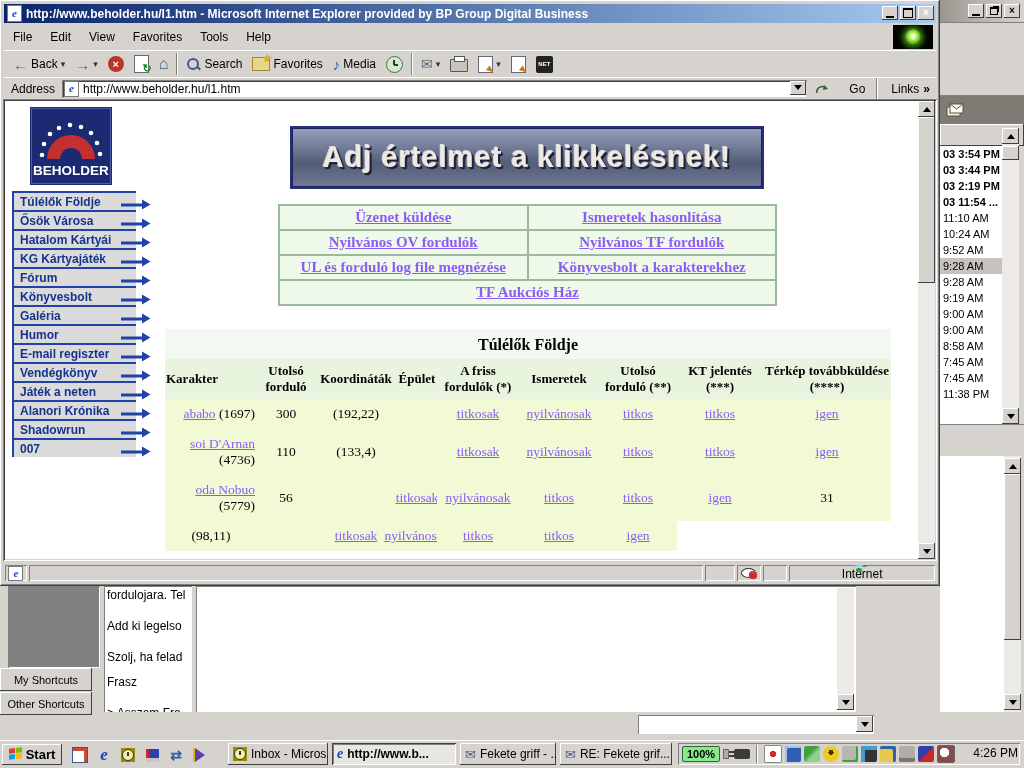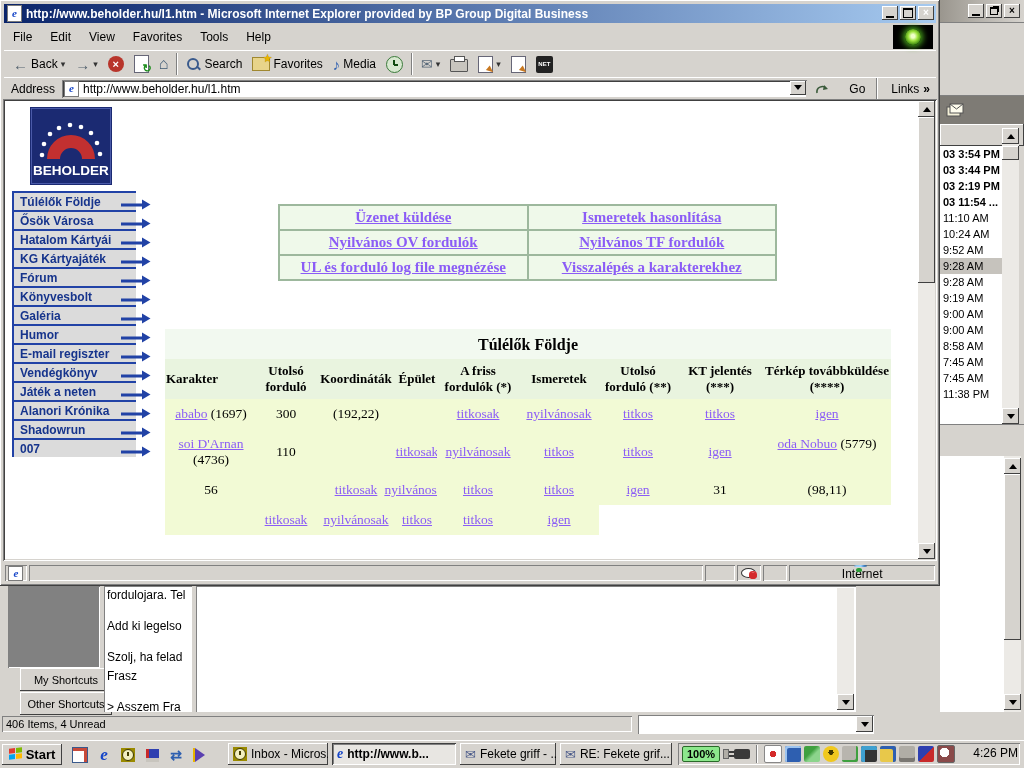--- a/index.html
+++ b/index.html
@@ -27,21 +27,21 @@
   .ts-bold{font-weight:bold;}
   .ts-sel{background:#C6C3BD;}
   .vscroll{background:#ECEAE6;}
   .sbtn{position:absolute;left:0;width:17px;height:16px;background:#D6D3CE;display:flex;align-items:center;justify-content:center;}
   .tri-up{width:0;height:0;border-left:4px solid transparent;border-right:4px solid transparent;border-bottom:5px solid #000;}
   .tri-down{width:0;height:0;border-left:4px solid transparent;border-right:4px solid transparent;border-top:5px solid #000;}
   .thumb{position:absolute;left:0;width:17px;background:#D6D3CE;}
   
   .ol-bottom{left:0;top:586px;width:940px;height:154px;background:#D6D3CE;}
   .ol-bar{position:absolute;left:8px;top:0;width:92px;height:82px;background:#818181;}
-  .ol-shortcut{position:absolute;left:20px;width:92px;height:23px;background:#D6D3CE;display:flex;align-items:center;justify-content:center;font-size:11px;}
+  .ol-shortcut{position:absolute;left:0;width:92px;height:23px;background:#D6D3CE;display:flex;align-items:center;justify-content:center;font-size:11px;}
   .ol-preview{position:absolute;left:104px;top:0;width:88px;height:126px;background:#fff;overflow:hidden;font-size:12px;line-height:15px;padding:2px 0 0 3px;box-sizing:border-box;}
   .prev-line{margin-bottom:16px;white-space:nowrap;}
   .ol-reading{position:absolute;left:196px;top:0;width:660px;height:126px;background:#fff;}
   .ol-statusbar{position:absolute;left:2px;top:130px;width:630px;height:16px;display:flex;align-items:center;padding-left:4px;box-sizing:border-box;font-size:11px;}
   .ol-whitebox{position:absolute;left:638px;top:129px;width:236px;height:19px;background:#fff;}
   
   .ie-win{left:0;top:0;width:940px;height:586px;background:#D6D3CE;}
   .ie-titlebar{position:absolute;left:4px;top:4px;width:932px;height:19px;background:linear-gradient(90deg,#0A246A,#A6CAF0);display:flex;align-items:center;color:#fff;font-weight:bold;font-size:12px;padding-left:3px;box-sizing:border-box;}
   .doc-icon{width:13px;height:15px;background:#fff;border:1px solid #7A7A7A;color:#1545C8;font-weight:bold;font-style:italic;font-size:11px;line-height:14px;text-align:center;margin-right:4px;flex:none;font-family:"Liberation Serif",serif;}
   .ie-title-text{overflow:hidden;white-space:nowrap;}
@@ -101,21 +101,21 @@
   .nav-item{position:relative;height:19px;background:#DBDBDB;border-top:2px solid #2142A6;border-left:2px solid #2142A6;font-weight:bold;font-size:12px;color:#16348C;line-height:18px;padding-left:6px;box-sizing:border-box;white-space:nowrap;}
   .nav-arrow{position:absolute;right:-15px;bottom:0;}
   .qlinks{position:absolute;left:273px;top:103px;width:497px;border:1px solid #9DB89D;background:#EFF9EA;display:grid;grid-template-columns:1fr 1fr;font-family:"Liberation Serif",serif;}
   .ql-cell{border:1px solid #9DB89D;text-align:center;padding:3px 2px;font-size:15px;font-weight:bold;}
   .ql-span{grid-column:1 / -1;}
   .qlinks a, .dt a{color:#8b5cf6;text-decoration:underline;}
   .dt{position:absolute;left:160px;top:228px;width:726px;display:grid;grid-template-columns:92px 58px 82px 40px 82px 80px 78px 86px 128px;font-family:"Liberation Serif",serif;}
   .dt-title{grid-column:1 / -1;background:#F2F9F0;text-align:center;font-weight:bold;font-size:16px;padding:7px 0 5px;}
   .dh{background:#E9F4DF;font-weight:bold;font-size:13px;display:flex;align-items:center;justify-content:center;text-align:center;padding:4px 1px;box-sizing:border-box;}
   .dc{background:#F2FAD5;font-size:13.5px;display:flex;align-items:center;justify-content:center;text-align:center;padding:7px 2px;box-sizing:border-box;}
-  .dc.name{justify-content:flex-start;text-align:center;display:block;}
+  .dc.name{justify-content:flex-start;text-align:right;display:block;}
   
   .taskbar{position:absolute;left:0;top:740px;width:1024px;height:28px;background:#D6D3CE;box-shadow:inset 0 1px 0 #fff;display:flex;align-items:center;}
   .start-btn{position:absolute;left:2px;top:4px;width:60px;height:21px;display:flex;align-items:center;justify-content:center;gap:3px;font-weight:bold;font-size:13px;}
   .flag{width:14px;height:13px;display:grid;grid-template-columns:6px 6px;grid-template-rows:5px 5px;gap:1px;transform:skewY(-6deg);}
   .flag i{display:block;}
   .ql-tray{position:absolute;left:70px;top:5px;display:flex;gap:4px;align-items:center;}
   .qlt-icon{width:20px;height:20px;display:flex;align-items:center;justify-content:center;}
   .task-btn{position:absolute;top:3px;height:22px;display:flex;align-items:center;gap:4px;padding:0 5px;font-size:12px;box-sizing:border-box;overflow:hidden;white-space:nowrap;}
   .task-active{background:#E8E6E2;font-weight:bold;}
   .mini-e{color:#1545C8;font-weight:bold;font-style:italic;font-size:14px;font-family:"Liberation Serif",serif;}
@@ -211,34 +211,31 @@
     <div class="ol-bar b-in-thin"></div>
     <div class="ol-shortcut b-out-thin" style="top:82px;">
         <span>My Shortcuts</span>
       </div>
     <div class="ol-shortcut b-out-thin" style="top:106px;">
         <span>Other Shortcuts</span>
       </div>
     <div class="ol-preview b-in-thin">
       <div class="prev-line">fordulojara. Tel</div>
       <div class="prev-line">Add ki legelso</div>
-      <div class="prev-line" style="margin-bottom:4px;">Szolj, ha felad</div>
+      <div class="prev-line" style="margin-bottom:10px;">Szolj, ha felad</div>
       <div class="prev-line">Frasz</div>
       <div class="prev-line">&gt; Asszem Fra</div>
     </div>
     <div class="ol-reading b-in-thin">
       <div class="abs vscroll" style="right:2px;top:2px;width:17px;height:122px;">
         <div class="sbtn b-out-thin" style="top:106px;">
             <i class="tri-down"></i>
           </div>
       </div>
     </div>
-    <div class="ol-statusbar b-in-thin">
-        <span>406 Items, 4 Unread</span>
-      </div>
     <div class="ol-whitebox b-in-thin">
       <div class="sbtn b-out-thin" style="left:auto;right:1px;top:1px;height:16px;">
           <i class="tri-down"></i>
         </div>
     </div>
   </div>
 
   <div class="abs ie-win b-out">
     <div class="ie-titlebar">
       <span class="doc-icon">e</span>
@@ -357,20 +354,23 @@
             <circle cx="29" cy="21" r="2.3"></circle>
               <circle cx="40" cy="18" r="2.3"></circle>
               <circle cx="51" cy="20" r="2.3"></circle>
             <circle cx="61" cy="26" r="2.3"></circle>
               <circle cx="67" cy="36" r="2.3"></circle>
               <circle cx="70" cy="47" r="2.3"></circle>
           </g>
           <text x="41" y="68" text-anchor="middle" fill="#fff" font-size="13.5" font-weight="bold" font-family="Liberation Sans, sans-serif">BEHOLDER</text>
         </svg>
 
+        <div class="banner">
+          <span class="banner-text">Adj értelmet a klikkelésnek!</span>
+        </div>
 
         <div class="nav">
           <div class="nav-item"><span>Túlélők Földje</span><svg class="nav-arrow" width="30" height="11">
                 <rect y="4.5" width="21" height="3" fill="#2142A6"></rect>
                 <polygon points="21,0.5 29.5,5.5 21,10.5" fill="#2142A6"></polygon>
               </svg></div>
           <div class="nav-item"><span>Ősök Városa</span><svg class="nav-arrow" width="30" height="11">
                 <rect y="4.5" width="21" height="3" fill="#2142A6"></rect>
                 <polygon points="21,0.5 29.5,5.5 21,10.5" fill="#2142A6"></polygon>
               </svg></div>
@@ -423,21 +423,22 @@
                 <polygon points="21,0.5 29.5,5.5 21,10.5" fill="#2142A6"></polygon>
               </svg></div>
         </div>
 
         <div class="qlinks">
           <div class="ql-cell"><a>Üzenet küldése</a></div>
           <div class="ql-cell"><a>Ismeretek hasonlítása</a></div>
           <div class="ql-cell"><a>Nyilvános OV fordulók</a></div>
           <div class="ql-cell"><a>Nyilvános TF fordulók</a></div>
           <div class="ql-cell"><a>UL és forduló log file megnézése</a></div>
-          <div class="ql-cell"><a>Visszalépés a karakterekhez</a></div>
+          <div class="ql-cell"><a>Könyvesbolt a karakterekhez</a></div>
+          <div class="ql-cell ql-span"><a>TF Aukciós Ház</a></div>
         </div>
 
         <div class="dt">
           <div class="dt-title">Túlélők Földje</div>
           <div class="dh" style="justify-content:flex-start;text-align:left;">Karakter</div>
           <div class="dh">Utolsó forduló</div>
           <div class="dh">Koordináták</div>
           <div class="dh">Épület</div>
           <div class="dh">A friss fordulók (*)</div>
           <div class="dh">Ismeretek</div>
@@ -460,20 +461,21 @@
             </div>
           <div class="dc">
               <a>titkos</a>
             </div>
           <div class="dc">
               <a>igen</a>
             </div>
 
           <div class="dc name"><a>soi D'Arnan</a> <span>(4736)</span></div>
           <div class="dc">110</div>
+          <div class="dc">(133,4)</div>
           <div class="dc"></div>
           <div class="dc">
               <a>titkosak</a>
             </div>
           <div class="dc">
               <a>nyilvánosak</a>
             </div>
           <div class="dc">
               <a>titkos</a>
             </div>

